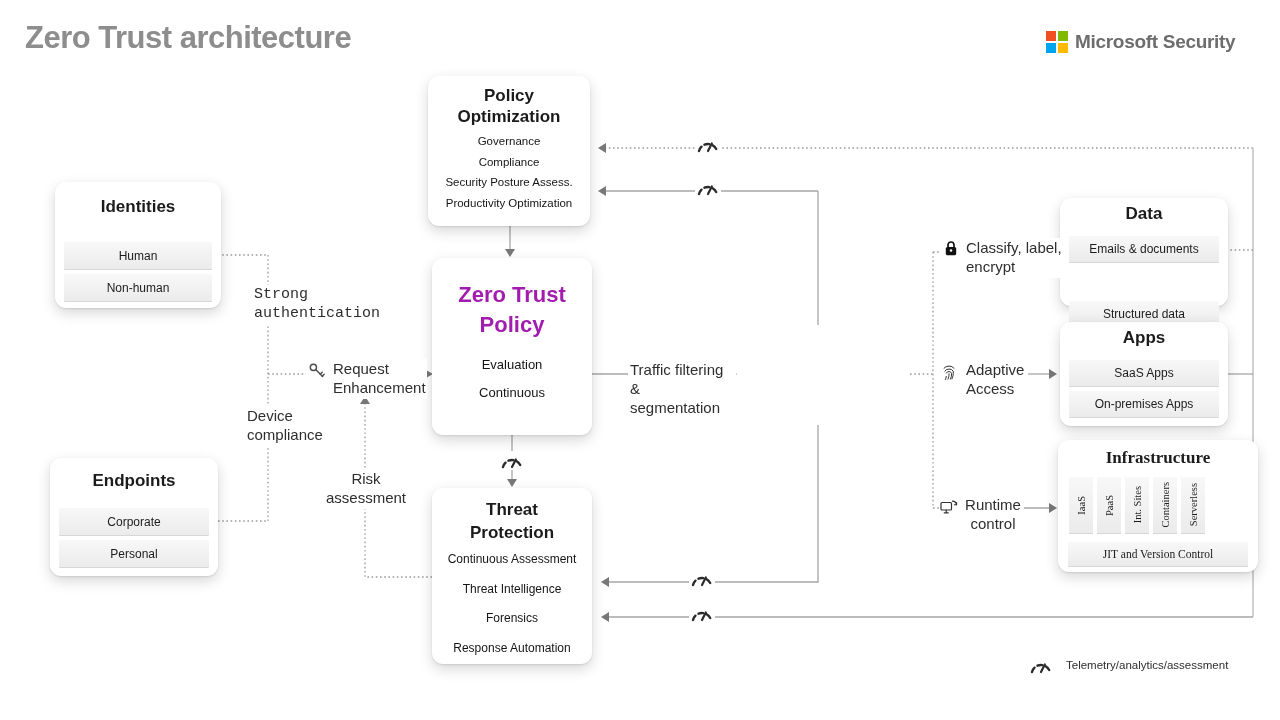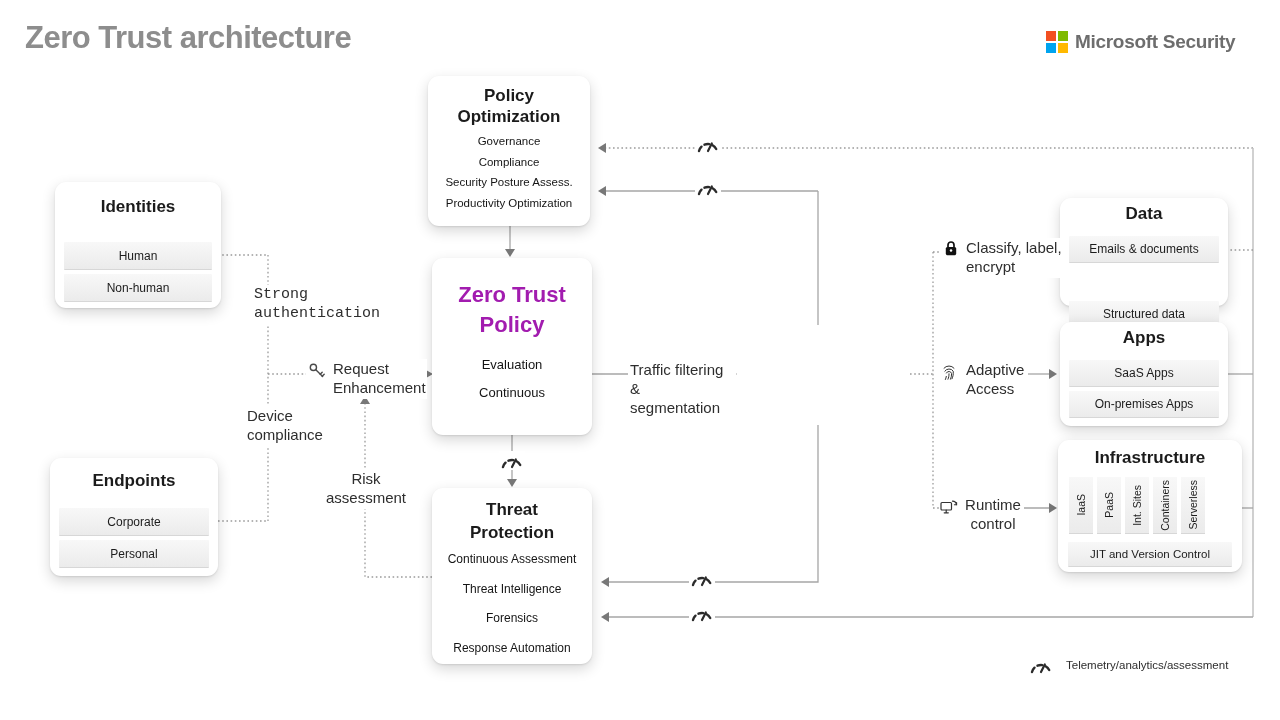--- a/index.html
+++ b/index.html
@@ -153,21 +153,21 @@
     <div class="row" style="top:38px;height:26px;">Emails &amp; documents</div>
     <div class="row" style="top:69px;height:26px;margin-top:34px;">Structured data</div>
   </div>
 
   <div class="box" style="left:1060px;top:322px;width:168px;height:104px;">
     <div class="box-title" style="top:5px">Apps</div>
     <div class="row" style="top:38px;height:26px;">SaaS Apps</div>
     <div class="row" style="top:69px;height:26px;">On-premises Apps</div>
   </div>
 
-  <div class="box" style="left:1058px;top:440px;width:184px;height:132px;">
+  <div class="box" style="left:1058px;top:440px;width:200px;height:132px;font-family:Liberation Serif, serif;">
     <div class="box-title" style="top:7px">Infrastructure</div>
     <div id="infra-cols">
       <div class="vcol">
           <span>IaaS</span>
         </div>
       <div class="vcol">
           <span>PaaS</span>
         </div>
       <div class="vcol">
           <span>Int. Sites</span>

